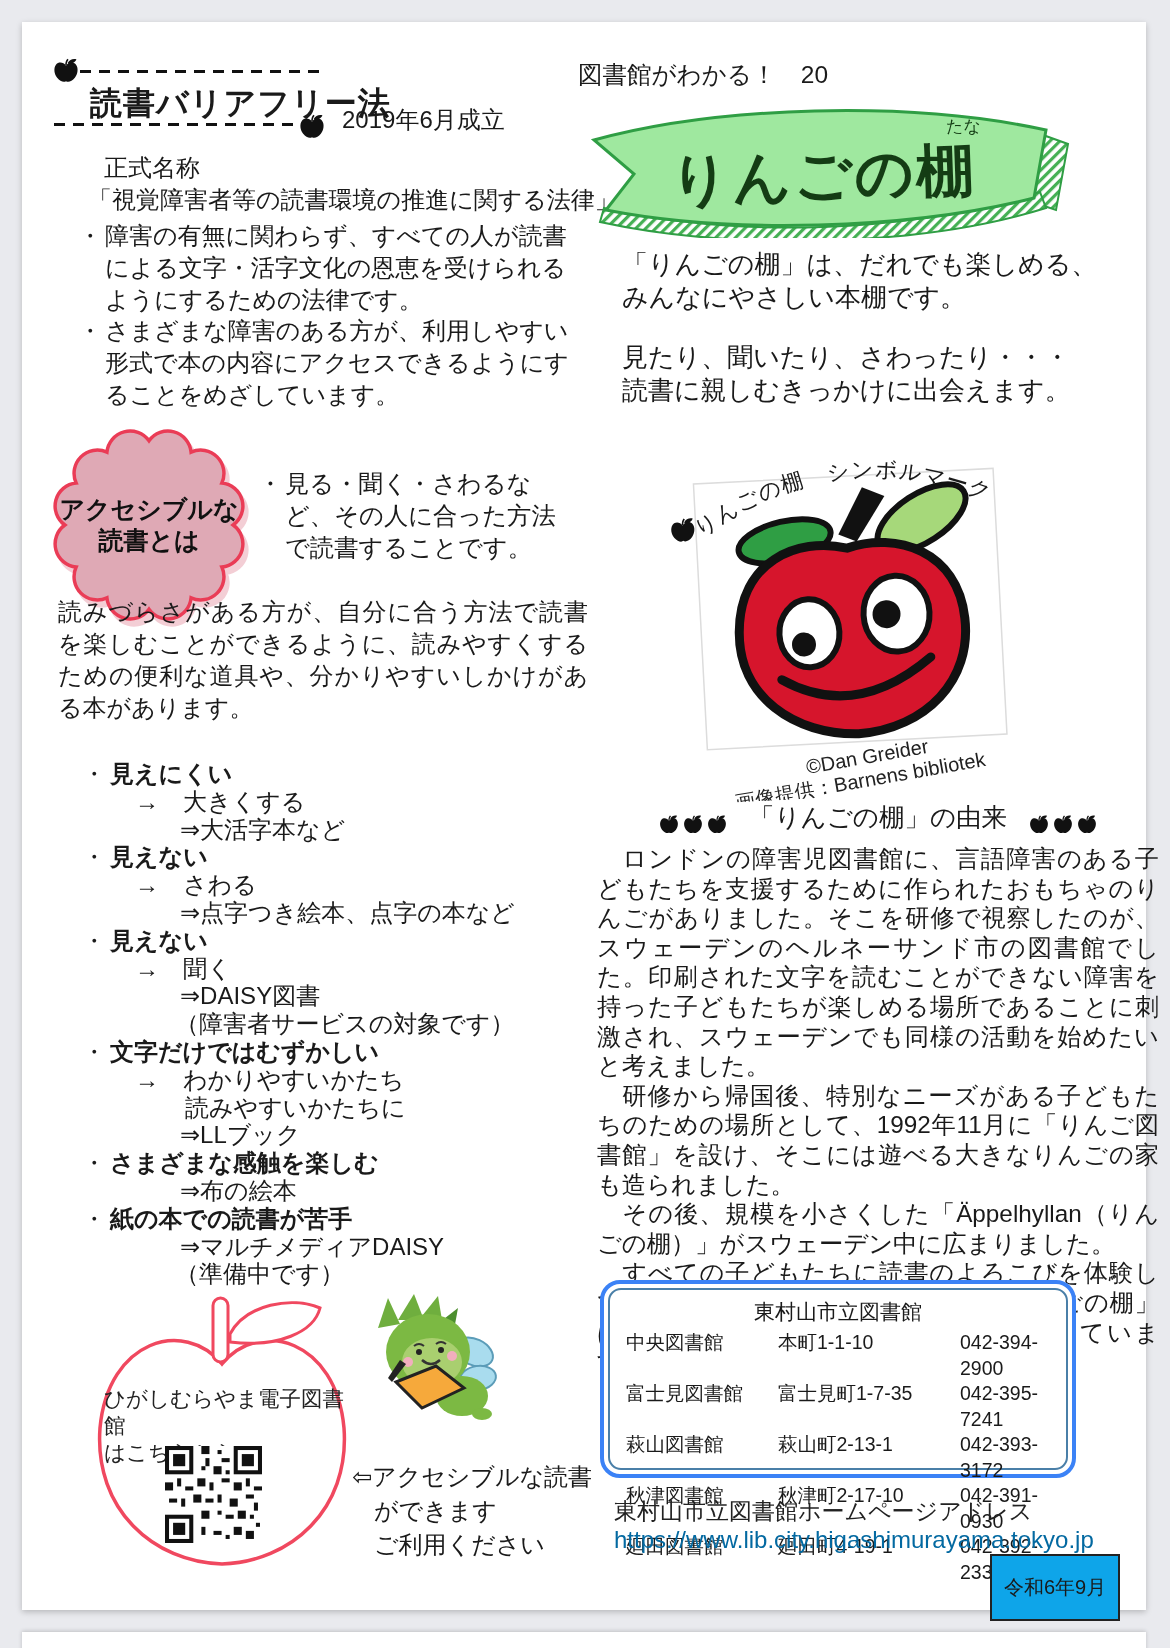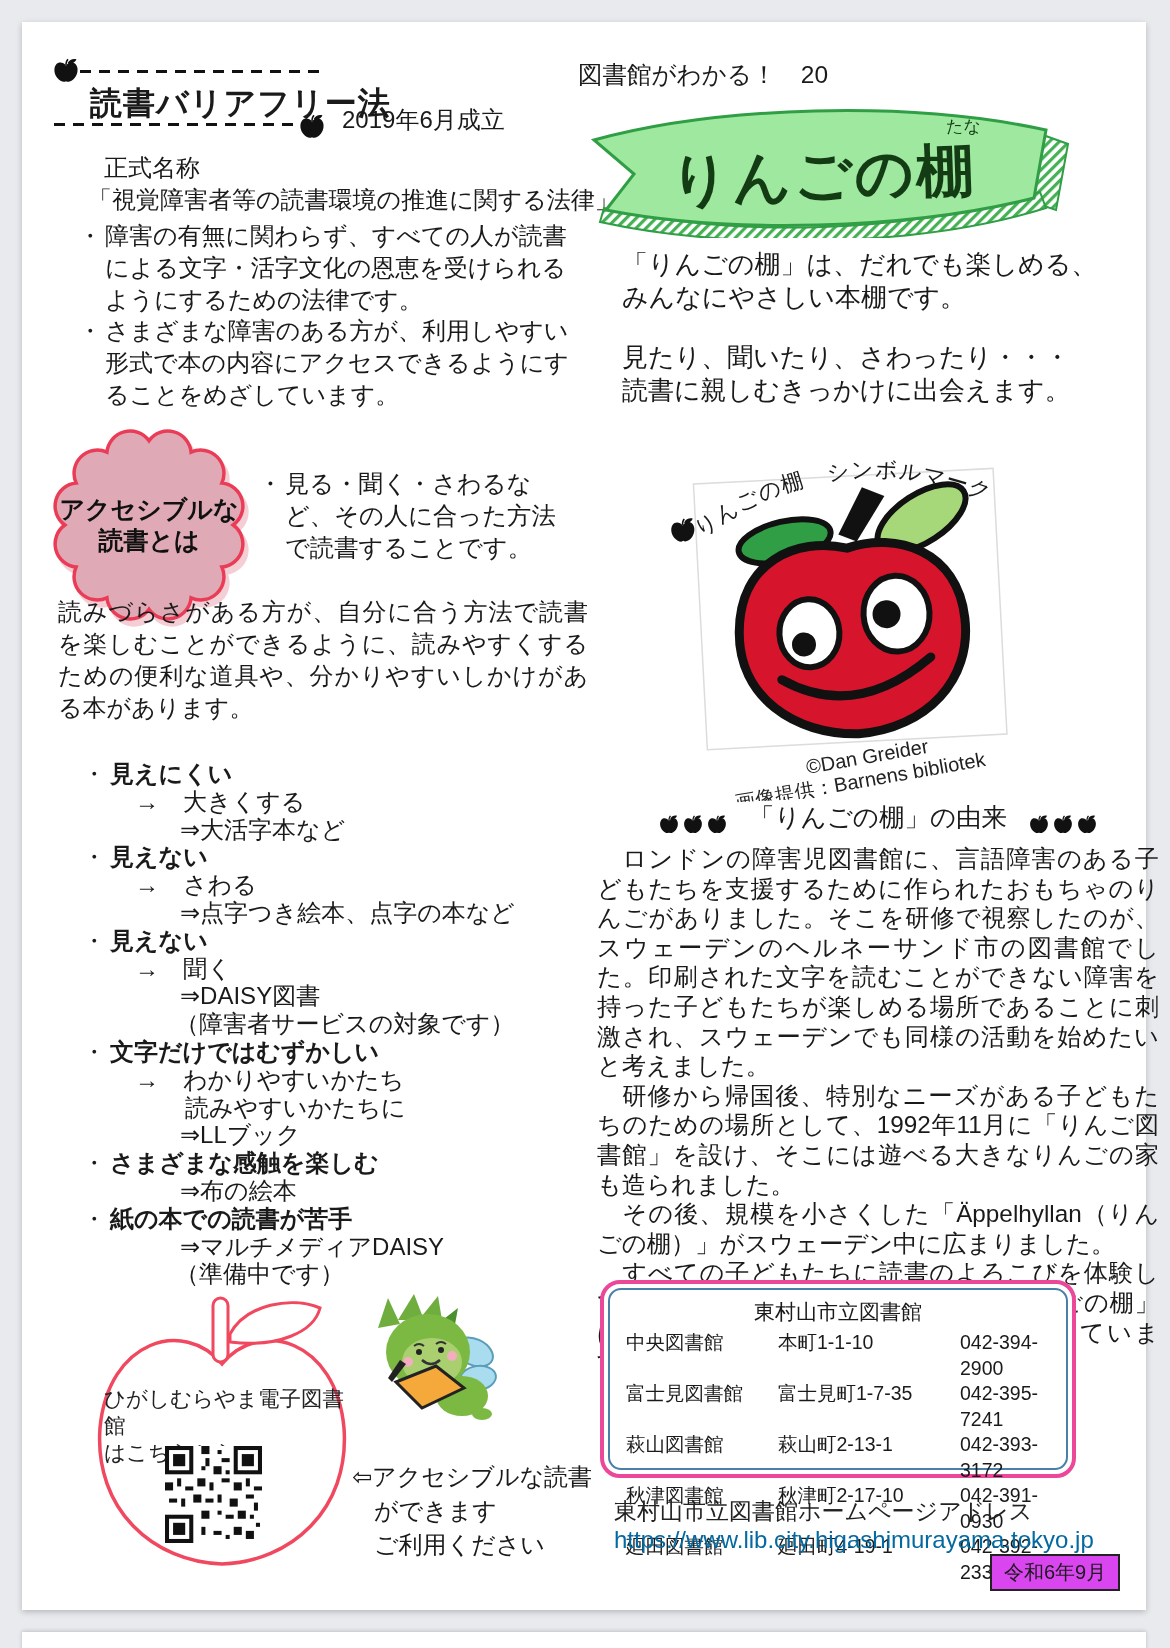--- a/index.html
+++ b/index.html
@@ -41,27 +41,27 @@
   .note-t{font-size:24px;line-height:34px;}
   .note-t .ind{margin-left:22px;}
 
   
   .series{font-size:24.5px;}
   .intro-b{font-size:26px;font-weight:400;line-height:33px;}
   .origin-head{display:flex;align-items:center;justify-content:center;font-size:25.5px;}
   .origin-head .ap{margin:0 2px;}
   .origin-body{font-size:24.3px;line-height:29.6px;text-align:justify;}
   .origin-body p{margin:0;}
-  .libbox{border:4px solid #ec4899;border-radius:20px;padding:4px;box-sizing:border-box;background:#fff;}
+  .libbox{border:4px solid #3b82f6;border-radius:20px;padding:4px;box-sizing:border-box;background:#fff;}
   .libbox-in{border:2px solid #4a7fa8;border-radius:13px;height:100%;box-sizing:border-box;padding:8px 16px 4px 16px;}
   .lib-title{text-align:center;font-size:21px;margin-bottom:4px;}
   .lib-grid{display:grid;grid-template-columns:152px 182px 1fr;font-size:19.5px;line-height:25.5px;}
   .foot-label{font-size:23px;color:#222;}
   .foot-url{font-size:24px;color:#0369a1;}
-  .issue-box{border:2px solid #222;padding:3px 12px;font-size:20px;background:#d946ef;}
+  .issue-box{border:2px solid #222;padding:18px 12px;font-size:20px;background:#0ea5e9;}
 
   .credit1{font-size:20px;color:#222;}
   .credit2{font-size:20px;color:#222;}
   svg{display:block;}
 </style>
 </head>
 <body>
 
 <div class="sheet">
 

